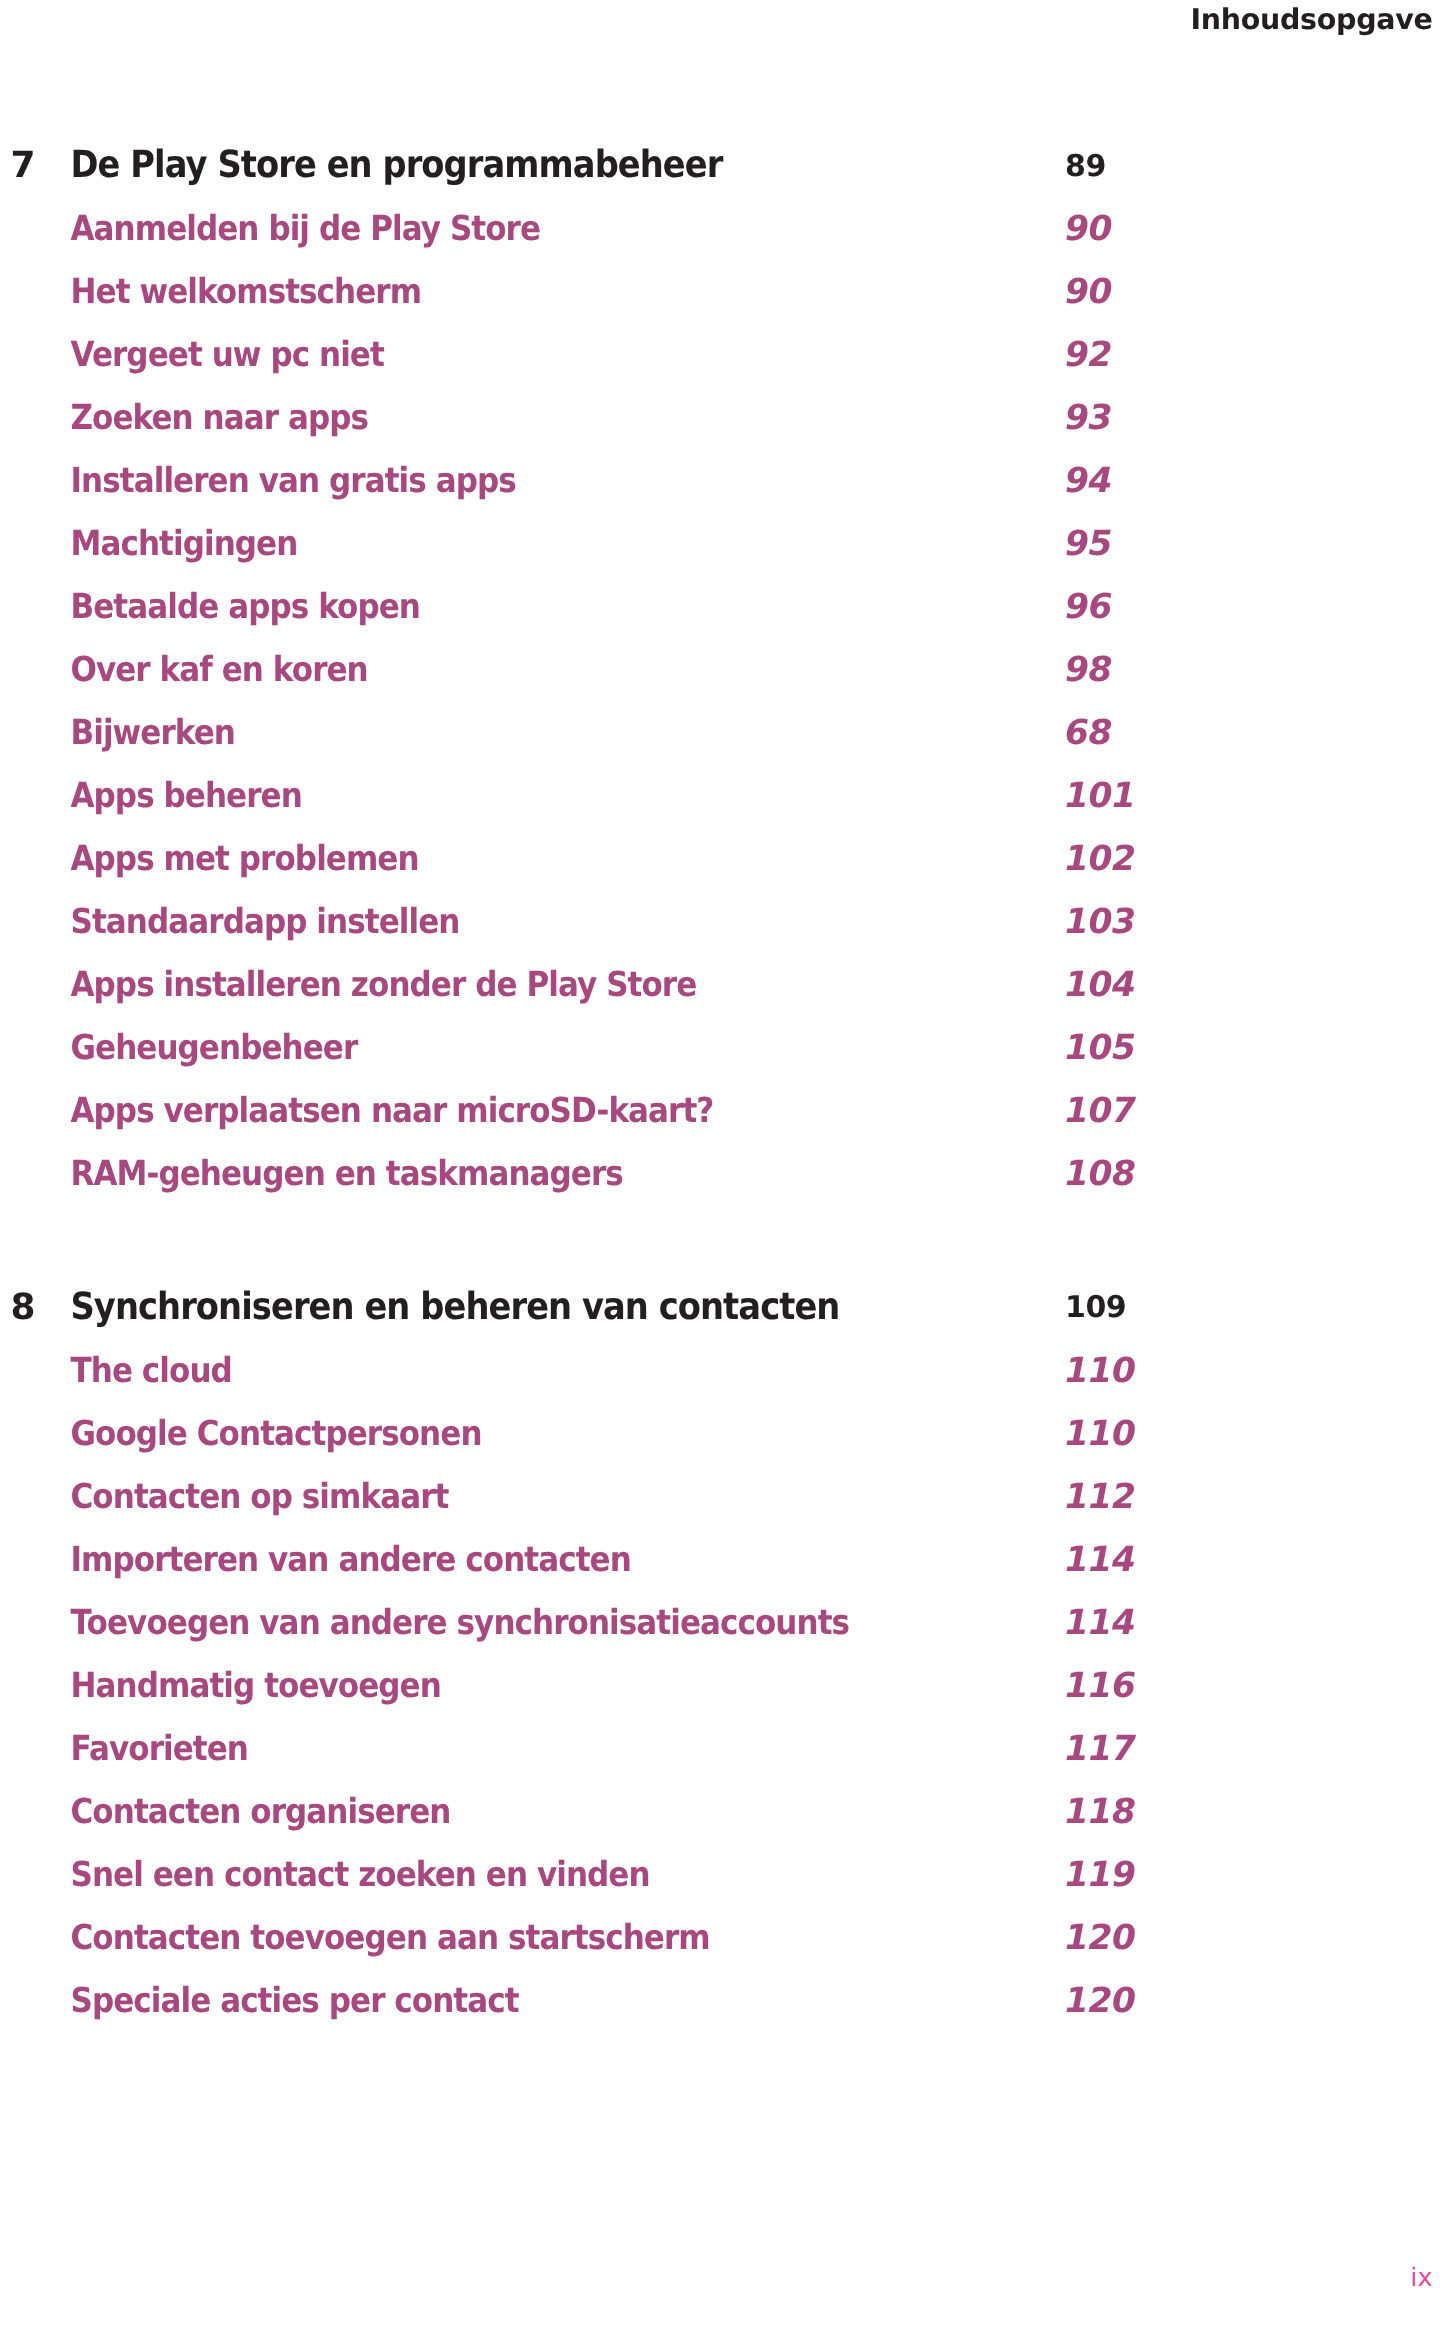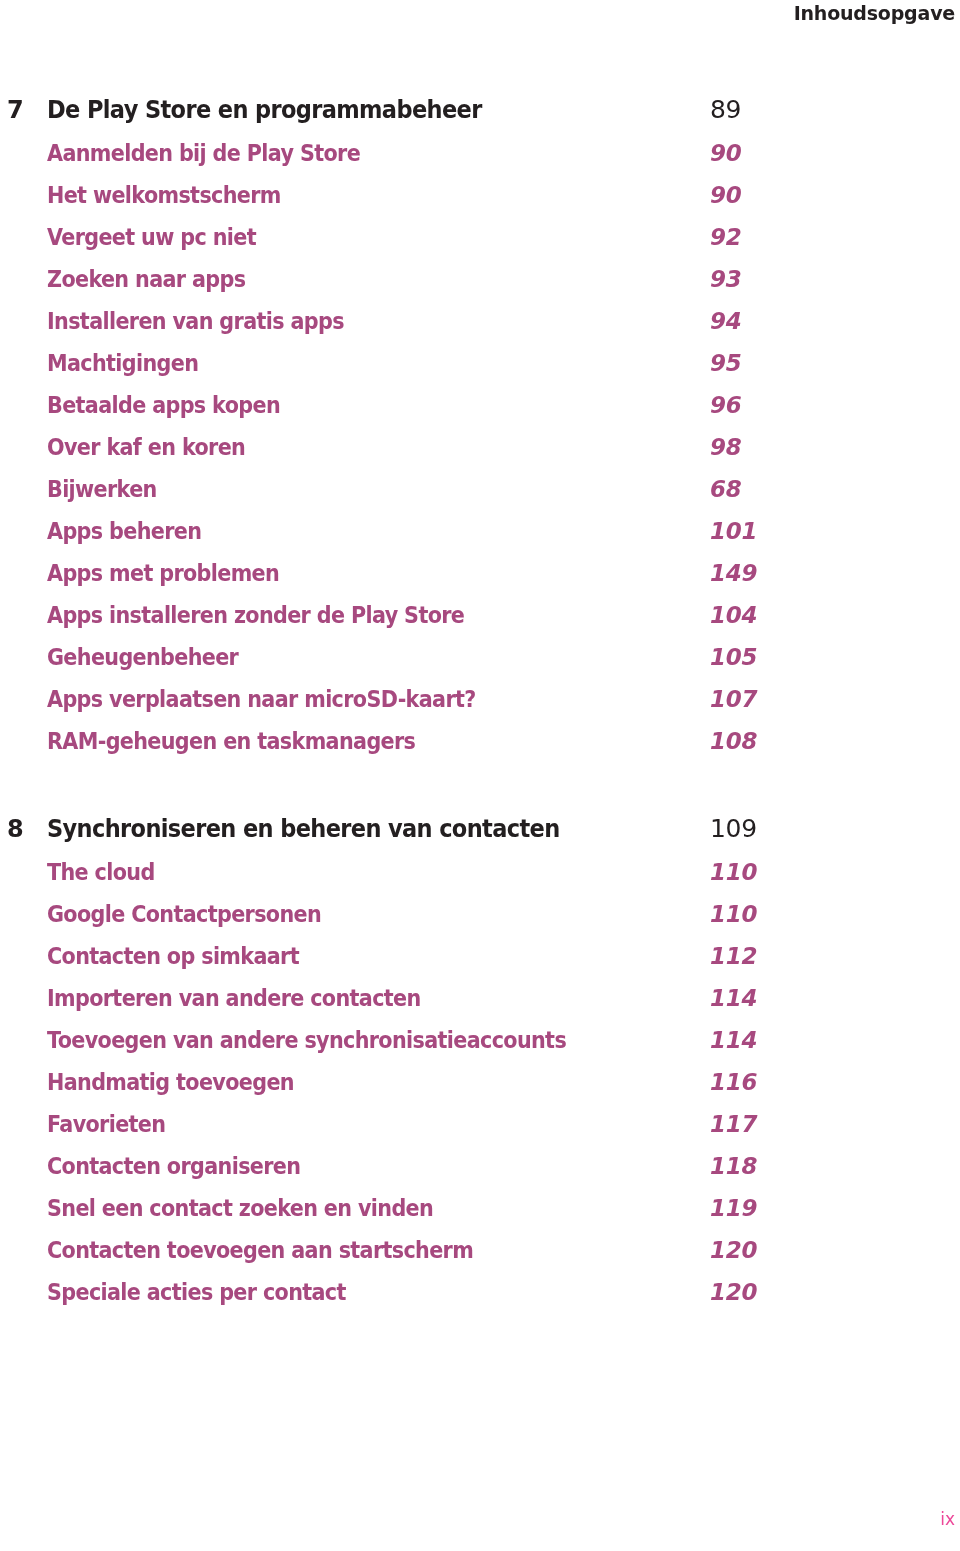--- a/index.html
+++ b/index.html
@@ -90,22 +90,22 @@
 
   .page {
     position: absolute;
     left: 710px;
     top: 0;
     font-family: "DejaVu Sans", sans-serif;
     letter-spacing: -0.3px;
   }
 
   .chapter-row .page {
-    font-size: 25px;
-    font-weight: normal;
+    font-size: 20px;
+    font-weight: bold;
     color: #231f20;
   }
 
   .entry-row .page {
     font-size: 23px;
     font-weight: bold;
     color: #a7497f;
     font-style: italic;
   }
 
@@ -166,21 +166,25 @@
       <div class="row entry-row">
         <span class="title">Bijwerken</span>
         <span class="page">68</span>
       </div>
       <div class="row entry-row">
         <span class="title">Apps beheren</span>
         <span class="page">101</span>
       </div>
       <div class="row entry-row">
         <span class="title">Apps met problemen</span>
-        <span class="page">149</span>
+        <span class="page">102</span>
+      </div>
+      <div class="row entry-row">
+        <span class="title">Standaardapp instellen</span>
+        <span class="page">103</span>
       </div>
       <div class="row entry-row">
         <span class="title">Apps installeren zonder de Play Store</span>
         <span class="page">104</span>
       </div>
       <div class="row entry-row">
         <span class="title">Geheugenbeheer</span>
         <span class="page">105</span>
       </div>
       <div class="row entry-row">

